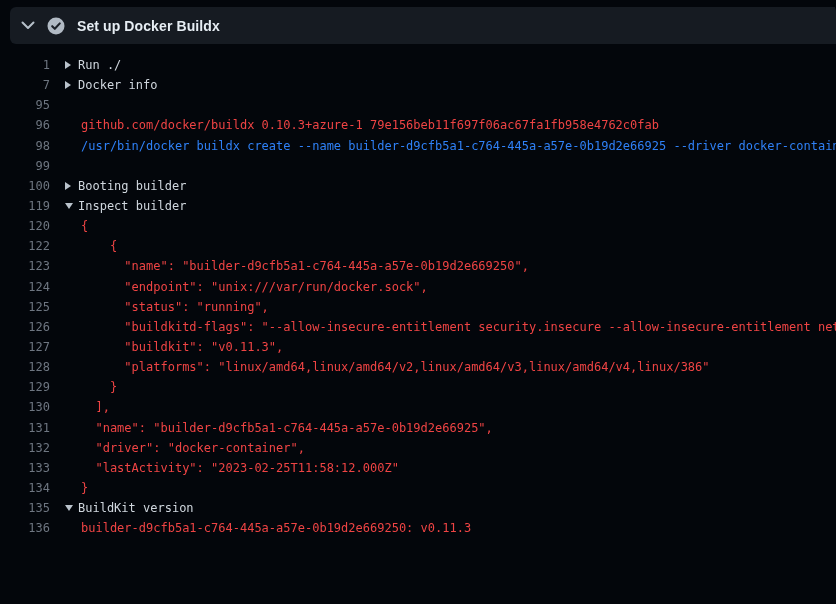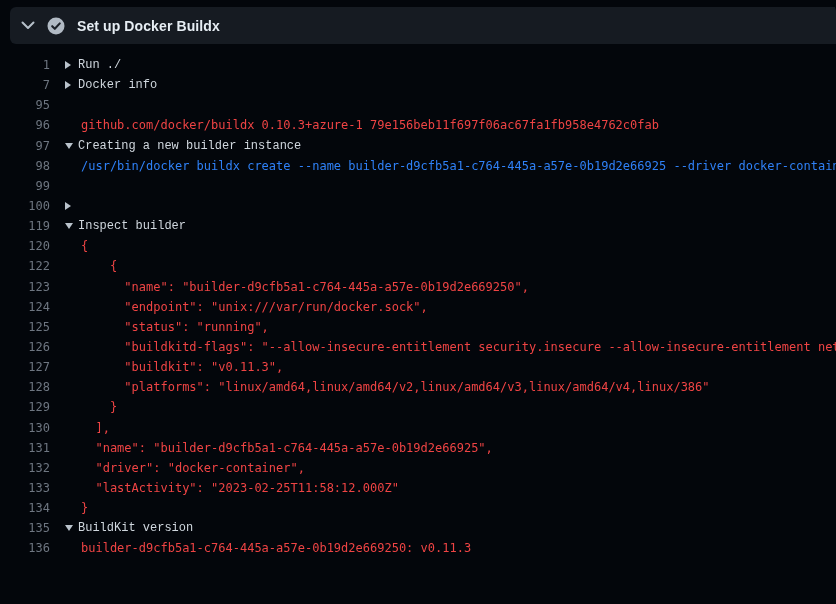--- a/index.html
+++ b/index.html
@@ -50,21 +50,21 @@
     white-space: pre;
     overflow: hidden;
   }
   .num {
     flex: 0 0 50px; width: 50px;
     text-align: right;
     color: #6e7681;
     cursor: pointer;
     user-select: none;
   }
-  .gwrap { display: flex; align-items: center; cursor: pointer; font-family: Liberation Mono, monospace; }
+  .gwrap { display: flex; align-items: center; cursor: pointer; }
   .arr {
     flex: 0 0 13px; width: 13px; margin-left: 15px;
     display: inline-flex; align-items: center;
   }
   .arr i { display: inline-block; width: 0; height: 0; }
   .arr-r i { border-left: 6px solid #b9c2cb; border-top: 4px solid transparent; border-bottom: 4px solid transparent; }
   .arr-d i { border-top: 6px solid #b9c2cb; border-left: 4px solid transparent; border-right: 4px solid transparent; }
   .gtitle { color: #d0d7de; }
   .ltext { padding-left: 31px; color: #ef4444; }
   .ltext.command { color: #2f81f7; }
@@ -88,24 +88,23 @@
     </span>
     <span class="step-title">Set up Docker Buildx</span>
   </div>
 
   <div class="log">
 
   <div class="row"><span class="num">1</span><span class="gwrap"><span class="arr arr-r"><i></i></span><span class="gtitle">Run ./</span></span></div>
       <div class="row"><span class="num">7</span><span class="gwrap"><span class="arr arr-r"><i></i></span><span class="gtitle">Docker info</span></span></div>
       <div class="row"><span class="num">95</span></div>
       <div class="row"><span class="num">96</span><span class="ltext">github.com/docker/buildx 0.10.3+azure-1 79e156beb11f697f06ac67fa1fb958e4762c0fab</span></div>
-      <div class="row"><span class="num">97</span><span class="gwrap"><span class="arr arr-d"><i></i></span><span class="gtitle">Creating a new builder instance</span></span></div>
       <div class="row"><span class="num">98</span><span class="ltext command">/usr/bin/docker buildx create --name builder-d9cfb5a1-c764-445a-a57e-0b19d2e66925 --driver docker-container</span></div>
       <div class="row"><span class="num">99</span></div>
-      <div class="row"><span class="num">100</span><span class="gwrap"><span class="arr arr-r"><i></i></span></span></div>
+      <div class="row"><span class="num">100</span><span class="gwrap"><span class="arr arr-r"><i></i></span><span class="gtitle">Booting builder</span></span></div>
       <div class="row"><span class="num">119</span><span class="gwrap"><span class="arr arr-d"><i></i></span><span class="gtitle">Inspect builder</span></span></div>
       <div class="row"><span class="num">120</span><span class="ltext">{</span></div>
       <div class="row"><span class="num">122</span><span class="ltext">    {</span></div>
       <div class="row"><span class="num">123</span><span class="ltext">      "name": "builder-d9cfb5a1-c764-445a-a57e-0b19d2e669250",</span></div>
       <div class="row"><span class="num">124</span><span class="ltext">      "endpoint": "unix:///var/run/docker.sock",</span></div>
       <div class="row"><span class="num">125</span><span class="ltext">      "status": "running",</span></div>
       <div class="row"><span class="num">126</span><span class="ltext">      "buildkitd-flags": "--allow-insecure-entitlement security.insecure --allow-insecure-entitlement network.host",</span></div>
       <div class="row"><span class="num">127</span><span class="ltext">      "buildkit": "v0.11.3",</span></div>
       <div class="row"><span class="num">128</span><span class="ltext">      "platforms": "linux/amd64,linux/amd64/v2,linux/amd64/v3,linux/amd64/v4,linux/386"</span></div>
       <div class="row"><span class="num">129</span><span class="ltext">    }</span></div>

